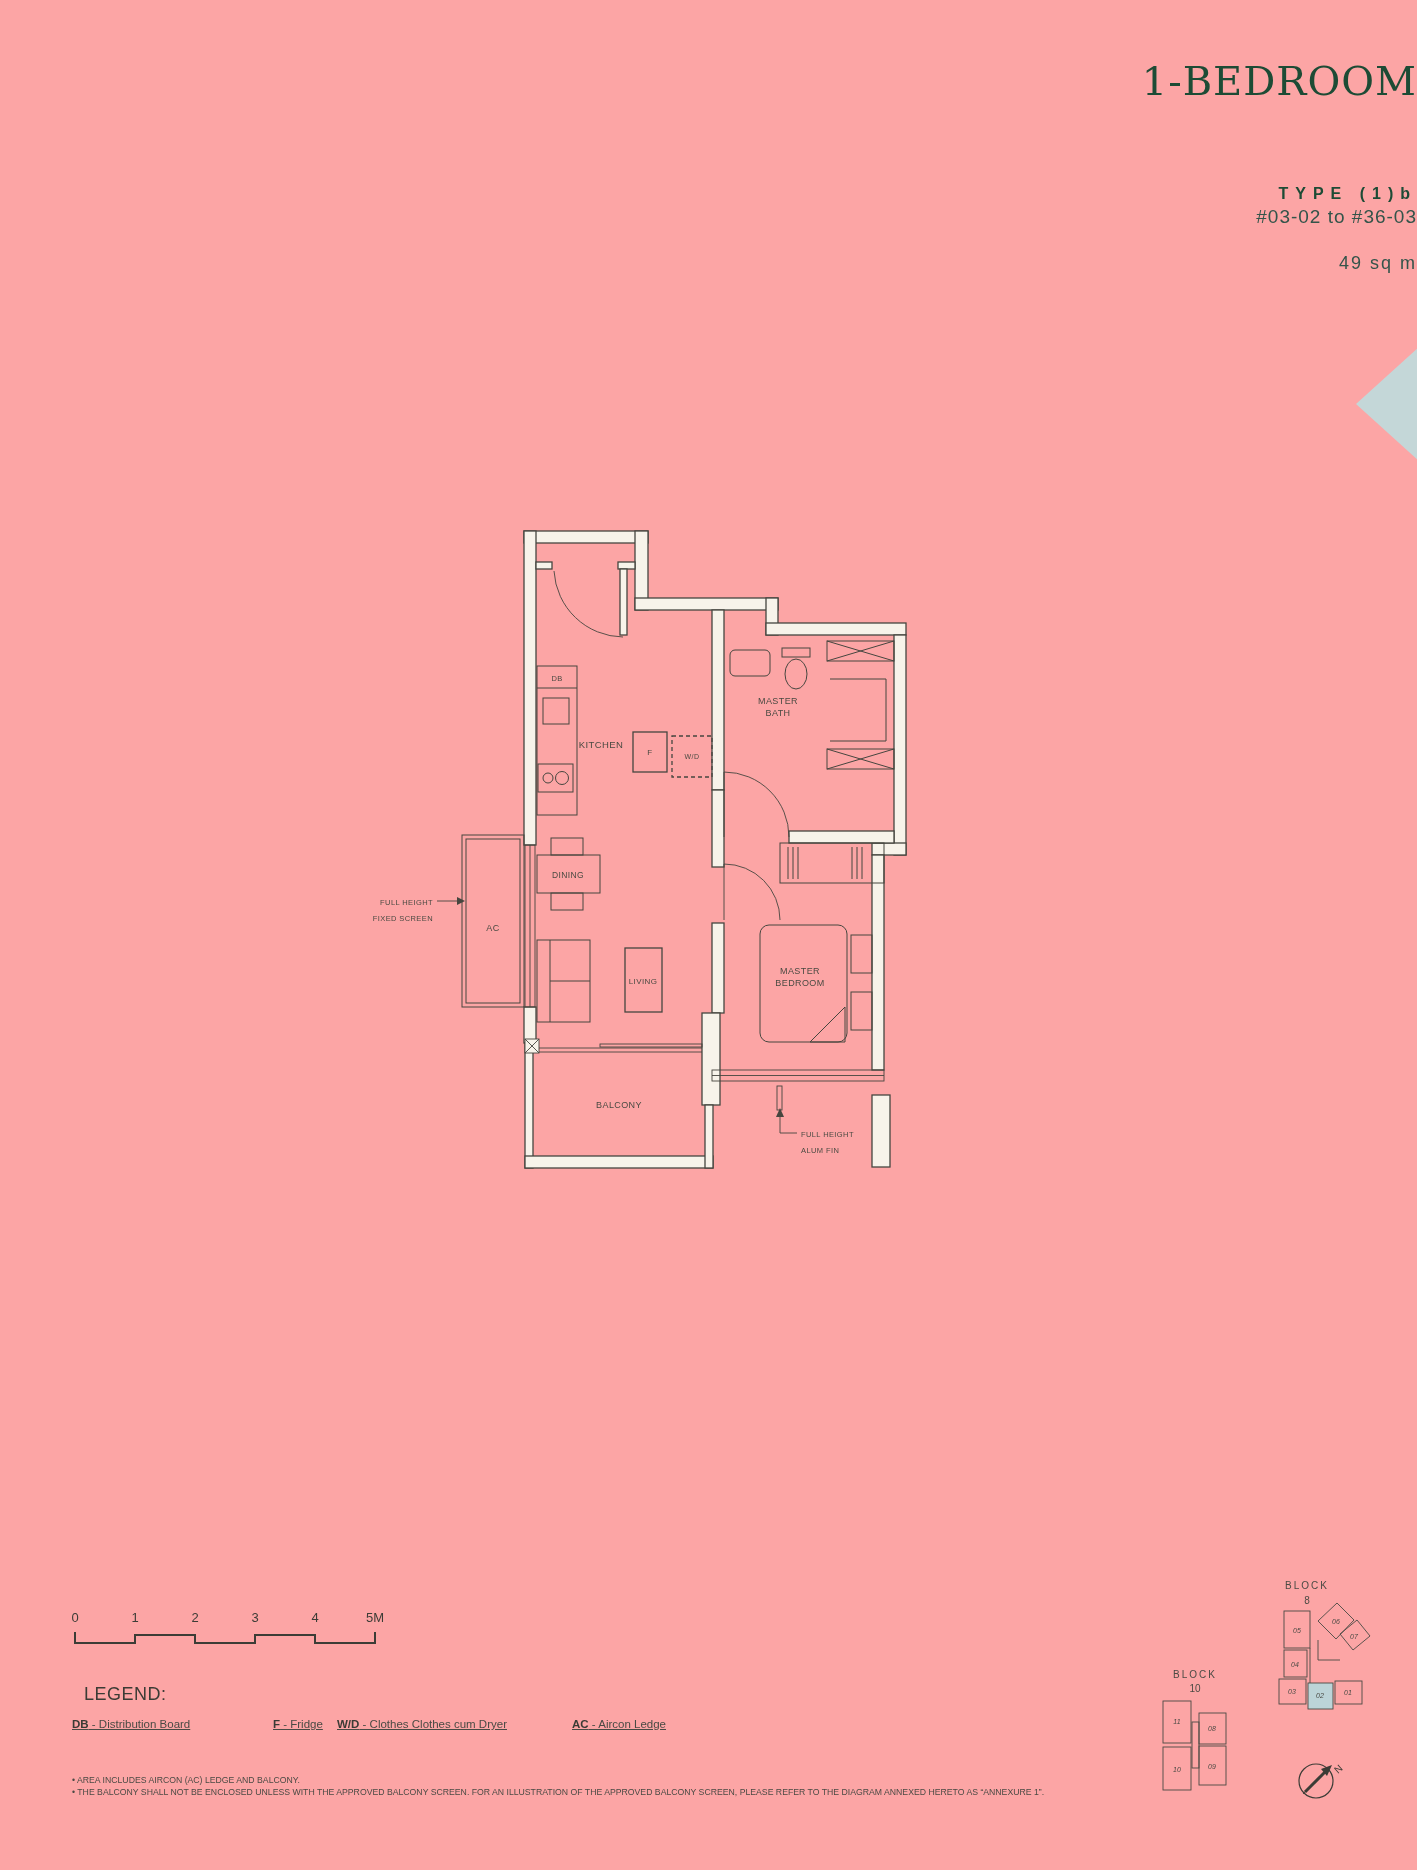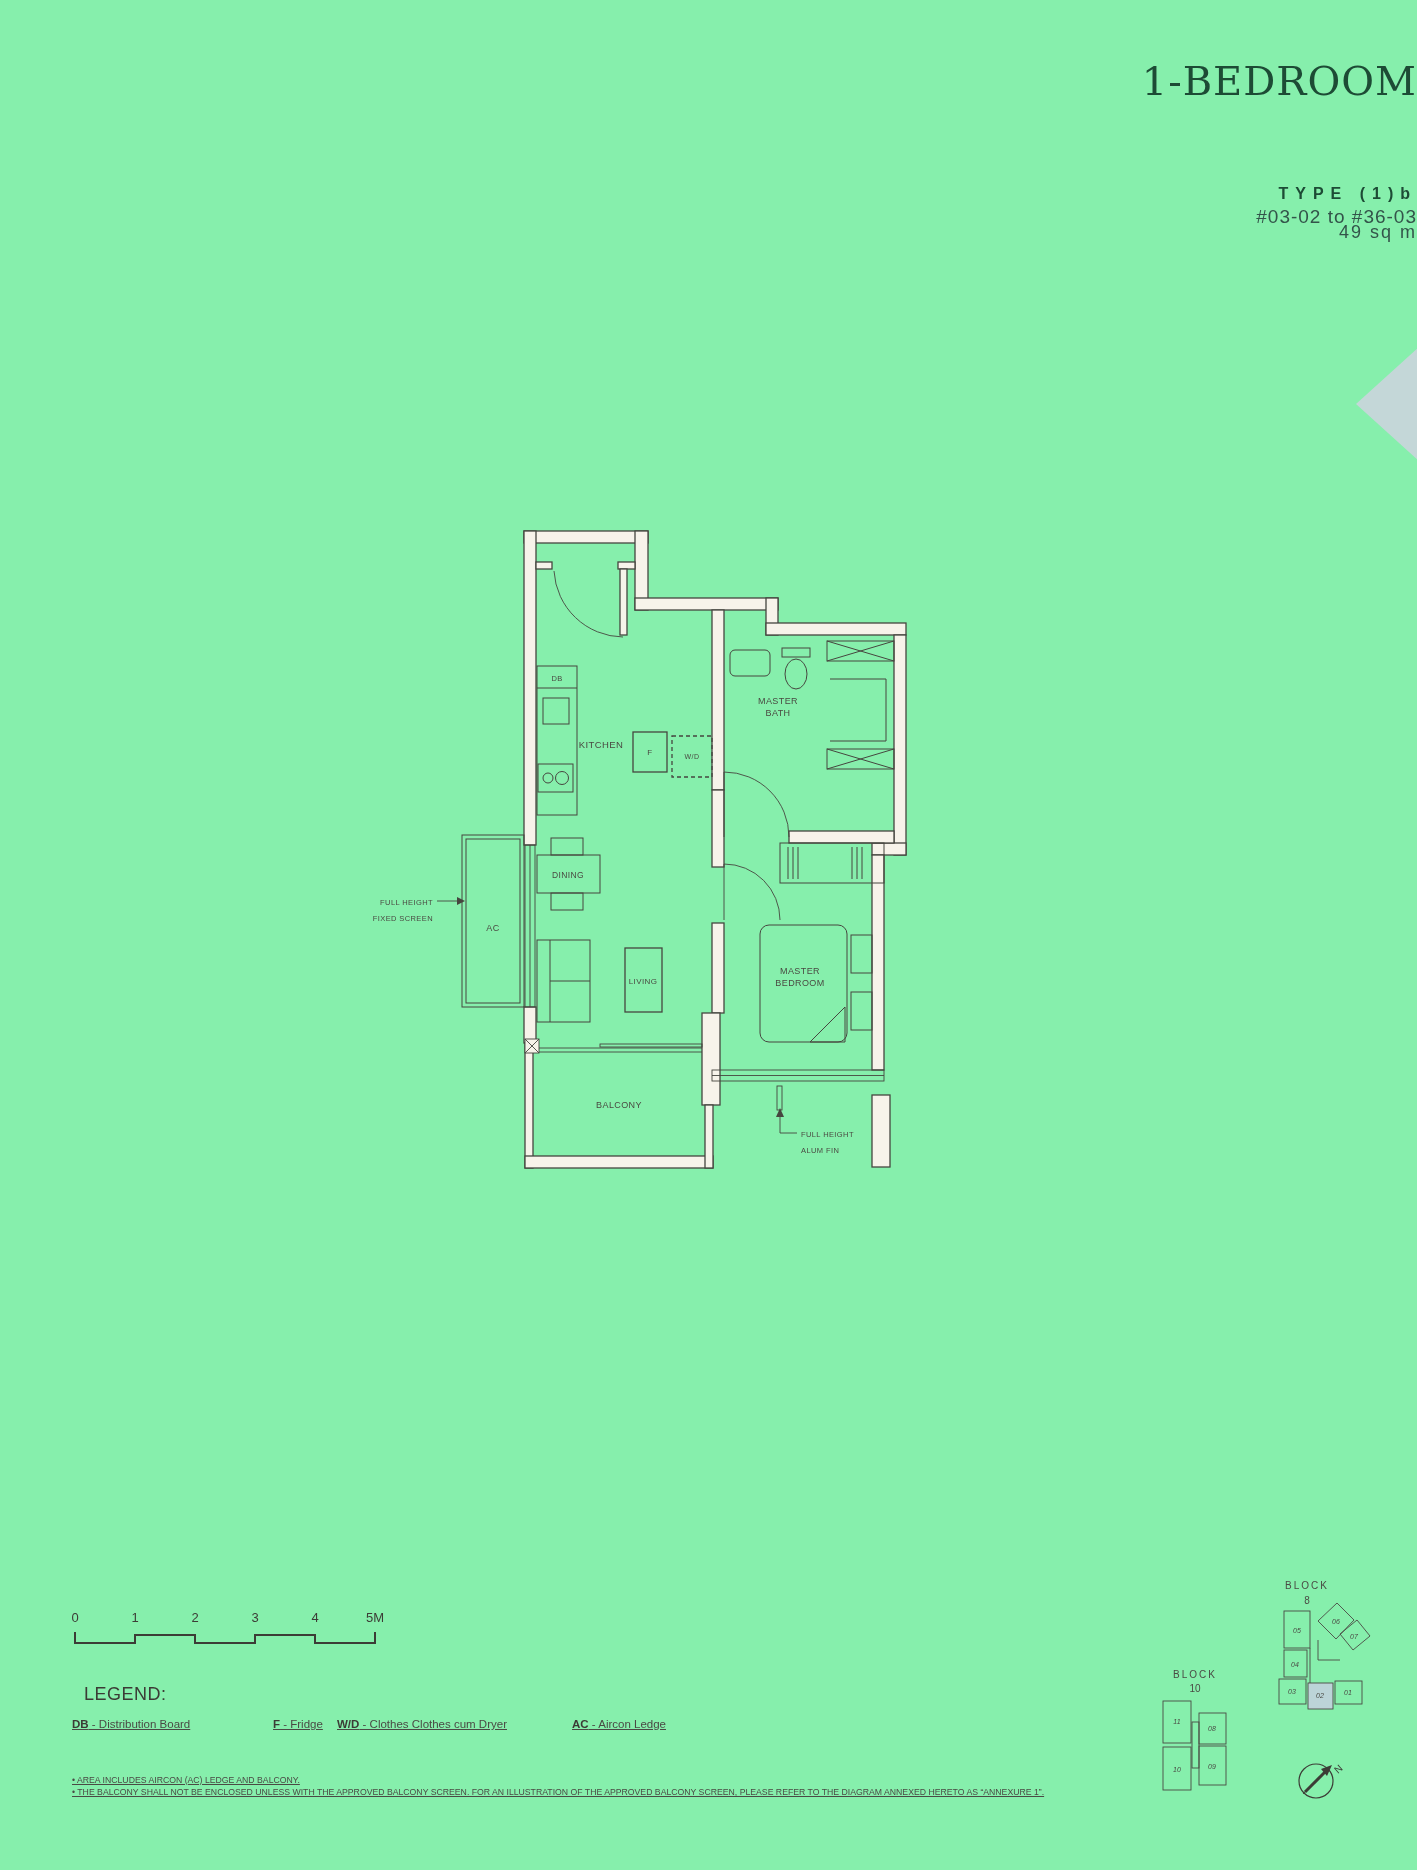--- a/index.html
+++ b/index.html
@@ -1,35 +1,35 @@
 <!DOCTYPE html>
 <html><head>
 <meta charset="utf-8">
 <style>
   html,body{margin:0;padding:0;}
   body{background:#e9e6dd;}
-  .page{position:relative;width:1417px;height:1870px;background:#86efac;overflow:hidden;
+  .page{position:relative;width:1417px;height:1870px;background:#fca5a5;overflow:hidden;
         font-family:"Liberation Sans",sans-serif;color:#45453e;}
   .art{position:absolute;left:0;top:0;width:1417px;height:1870px;}
   .title{position:absolute;right:0;top:58px;white-space:nowrap;
          font-family:"DejaVu Serif","Liberation Serif",serif;font-weight:400;
          font-size:40px;letter-spacing:1px;color:#1d4b35;}
   .type{position:absolute;right:0;top:160px;white-space:nowrap;
         font-size:16px;font-weight:bold;letter-spacing:7px;color:#1d4b35;margin-top:25px;}
   .units{position:absolute;right:0;top:206px;white-space:nowrap;
          font-size:19px;letter-spacing:1px;color:#33544a;}
-  .area{position:absolute;right:0;top:222px;white-space:nowrap;
+  .area{position:absolute;right:0;top:253px;white-space:nowrap;
         font-size:18px;letter-spacing:2px;color:#33544a;}
   
   .legend-heading{position:absolute;left:84px;top:1684px;font-size:18px;color:#3b3b35;letter-spacing:.5px;}
   .legend-item{position:absolute;top:1718px;font-size:11.5px;color:#4a4a44;white-space:nowrap;text-decoration:underline;}
   .legend-item b{color:#3b3b35;}
   .li-0{left:72px;} .li-1{left:245px;padding-left:28px;} .li-2{left:337px;} .li-3{left:572px;}
   
-  .footnote{position:absolute;left:72px;font-size:8.7px;color:#4a4a44;white-space:nowrap;text-decoration:underline;}
+  .footnote{position:absolute;left:72px;font-size:8.7px;color:#4a4a44;white-space:nowrap;}
   .fn-0{top:1775px;} .fn-1{top:1762px;margin-top:25px;}
 </style>
 </head>
 <body>
 
 <div class="page">
 
   <div class="title">1-BEDROOM</div>
   <div class="type">TYPE (1)b</div>
   <div class="units">#03-02 to #36-03</div>

